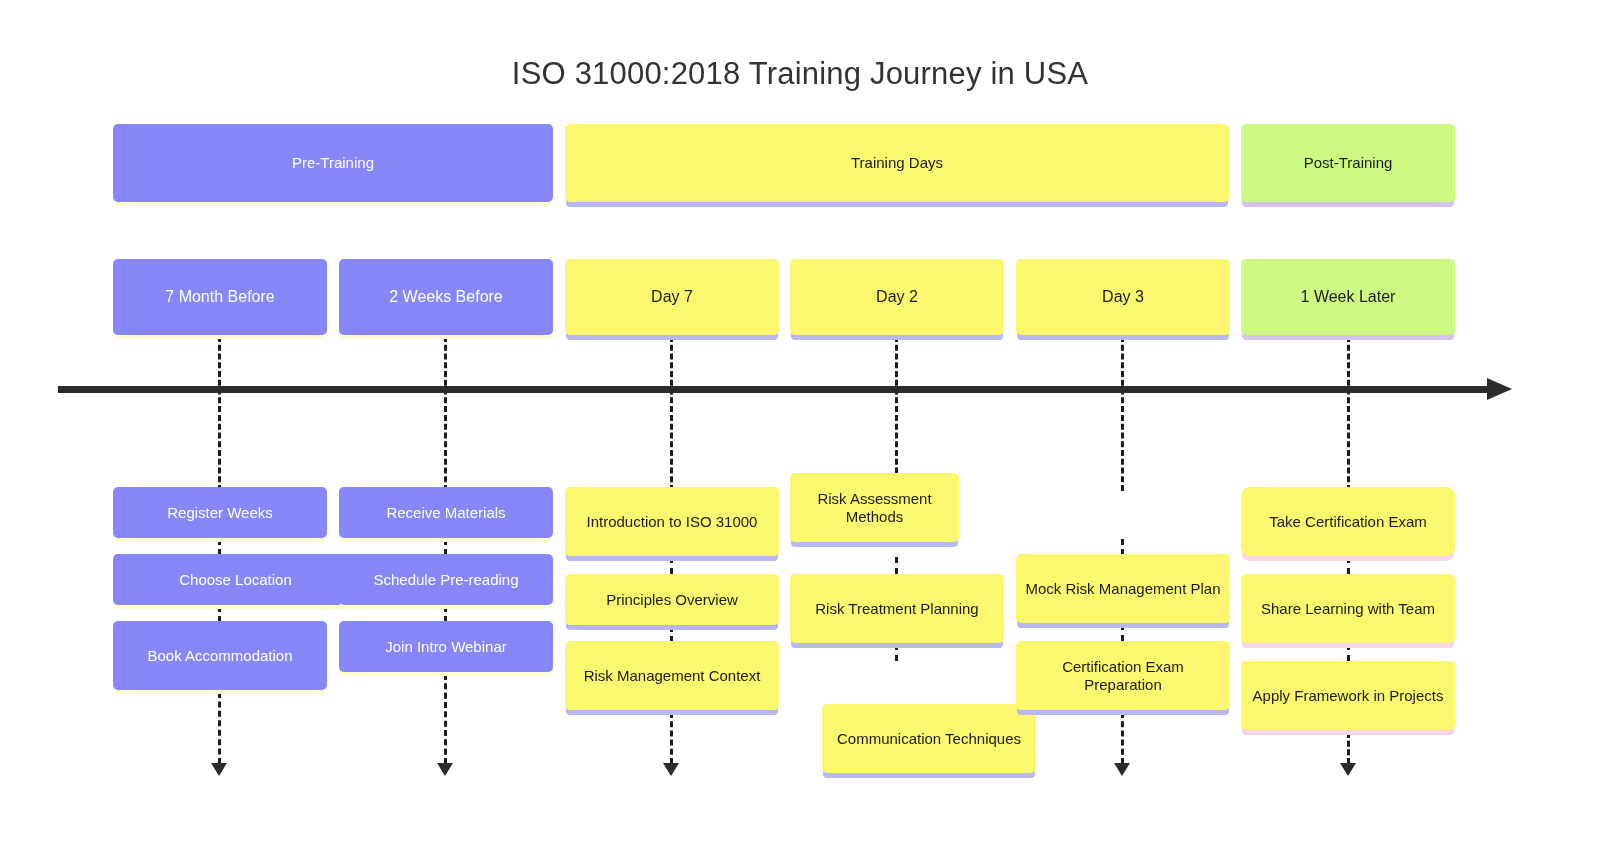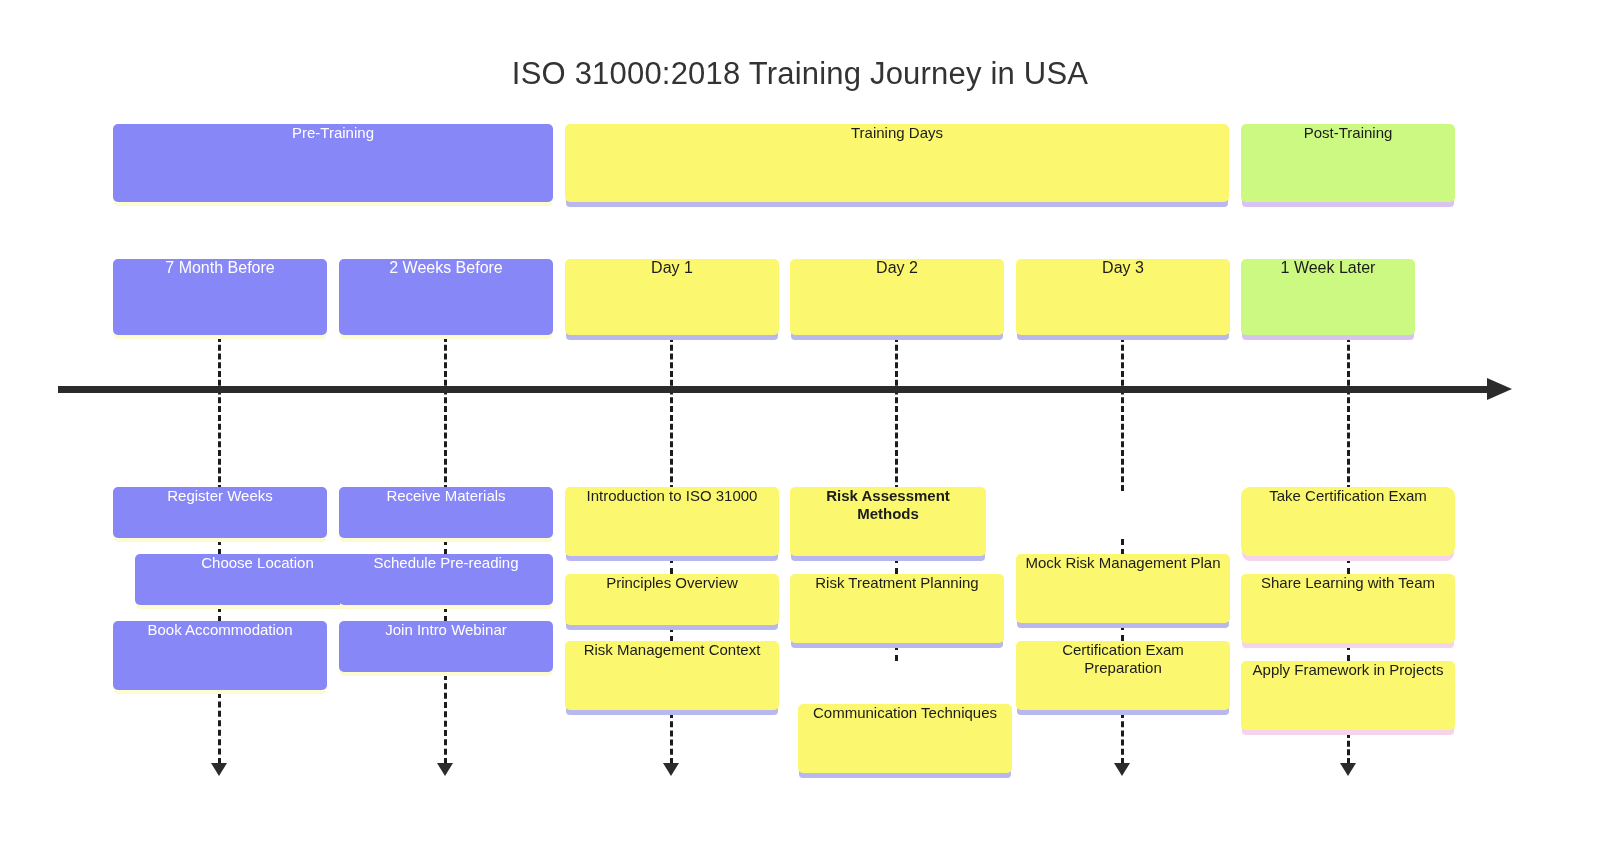--- a/index.html
+++ b/index.html
@@ -31,24 +31,25 @@
     letter-spacing: 0.2px;
     white-space: nowrap;
   }
 
   
   .node {
     position: absolute;
     box-sizing: border-box;
     border-radius: 5px;
     display: flex;
+    align-items: center;
     justify-content: center;
     text-align: center;
     line-height: 1.18;
-    padding: 0 8px;
+    padding: 10px 8px;
     z-index: 5;
   }
   .node .lbl { display: block; width: 100%; }
 
   .purple {
     background: #8787f7;
     color: #ffffff;
     box-shadow: 0 5px 0 -1px #fdfbd0;
   }
   .yellow {
@@ -131,50 +132,50 @@
 
   <div class="node period purple" style="left:113px; top:259px; width:214px; height:76px;">
     <span class="lbl">7 Month Before</span>
   </div>
 
   <div class="node period purple" style="left:339px; top:259px; width:214px; height:76px;">
     <span class="lbl">2 Weeks Before</span>
   </div>
 
   <div class="node period yellow" style="left:565px; top:259px; width:214px; height:76px;">
-    <span class="lbl">Day 1</span>
+    <span class="lbl">Day 7</span>
   </div>
 
   <div class="node period yellow" style="left:790px; top:259px; width:214px; height:76px;">
     <span class="lbl">Day 2</span>
   </div>
 
   <div class="node period yellow" style="left:1016px; top:259px; width:214px; height:76px;">
     <span class="lbl">Day 3</span>
   </div>
 
-  <div class="node period green" style="left:1241px; top:259px; width:174px; height:76px;">
+  <div class="node period green" style="left:1241px; top:259px; width:214px; height:76px;">
     <span class="lbl">1 Week Later</span>
   </div>
 
   <div id="axis-line"></div>
   <div id="axis-arrow"></div>
 
   <div class="dash" style="left:218px; top:336px; height:155px;"></div>
   <div class="dash" style="left:444px; top:336px; height:155px;"></div>
   <div class="dash" style="left:670px; top:336px; height:155px;"></div>
   <div class="dash" style="left:895px; top:336px; height:155px;"></div>
   <div class="dash" style="left:1121px; top:336px; height:155px;"></div>
   <div class="dash" style="left:1347px; top:336px; height:155px;"></div>
 
   <div class="node task purple" style="left:113px; top:487px; width:214px; height:51px;">
     <span class="lbl">Register Weeks</span>
   </div>
   <div class="dash" style="left:218px; top:539px; height:16px;"></div>
-  <div class="node task purple" style="left:113px; top:554px; width:245px; height:51px;margin-left:22px;">
+  <div class="node task purple" style="left:113px; top:554px; width:245px; height:51px;">
     <span class="lbl">Choose Location</span>
   </div>
   <div class="dash" style="left:218px; top:606px; height:16px;"></div>
   <div class="node task purple" style="left:113px; top:621px; width:214px; height:69px;">
     <span class="lbl">Book Accommodation</span>
   </div>
   <div class="dash" style="left:218px; top:692px; height:72px;"></div>
   <div class="down-arrow" style="left:211px; top:763px;"></div>
 
   <div class="node task purple" style="left:339px; top:487px; width:214px; height:51px;">
@@ -198,29 +199,29 @@
   <div class="node task yellow" style="left:565px; top:574px; width:214px; height:51px;">
     <span class="lbl">Principles Overview</span>
   </div>
   <div class="dash" style="left:670px; top:626px; height:16px;"></div>
   <div class="node task yellow" style="left:565px; top:641px; width:214px; height:69px;">
     <span class="lbl">Risk Management Context</span>
   </div>
   <div class="dash" style="left:670px; top:712px; height:52px;"></div>
   <div class="down-arrow" style="left:663px; top:763px;"></div>
 
-  <div class="node task yellow" style="left:790px; top:487px; width:196px; height:69px;font-weight:bold;">
+  <div class="node task yellow" style="left:790px; top:473px; width:169px; height:69px;">
     <span class="lbl">Risk Assessment Methods</span>
   </div>
   <div class="dash" style="left:895px; top:557px; height:17px;"></div>
   <div class="node task yellow" style="left:790px; top:574px; width:214px; height:69px;">
     <span class="lbl">Risk Treatment Planning</span>
   </div>
   <div class="dash" style="left:895px; top:644px; height:17px;"></div>
-  <div class="node task yellow" style="left:798px; top:661px; width:214px; height:69px;margin-top:43px;">
+  <div class="node task yellow" style="left:822px; top:661px; width:214px; height:69px;margin-top:43px;">
     <span class="lbl">Communication Techniques</span>
   </div>
   <div class="dash" style="left:895px; top:732px; height:32px;"></div>
   <div class="down-arrow" style="left:888px; top:763px;"></div>
 
   <div class="dash" style="left:1121px; top:539px; height:16px;"></div>
   <div class="node task yellow" style="left:1016px; top:554px; width:214px; height:69px;">
     <span class="lbl">Mock Risk Management Plan</span>
   </div>
   <div class="dash" style="left:1121px; top:624px; height:17px;"></div>

